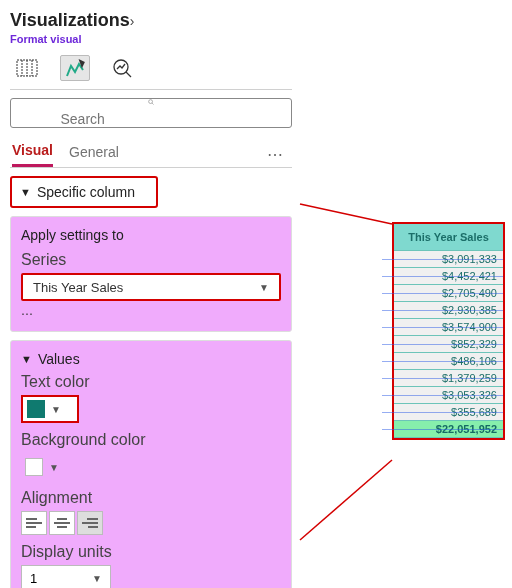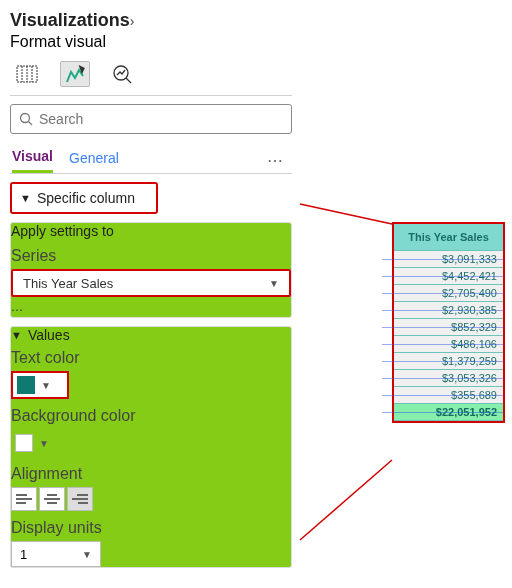--- a/index.html
+++ b/index.html
@@ -1,34 +1,34 @@
 <!DOCTYPE html>
 <html><head>
 <meta charset="utf-8">
 <style>
   * { box-sizing: border-box; margin: 0; padding: 0; font-family: "Segoe UI", Arial, sans-serif; }
   body { width: 512px; height: 588px; background: #fff; position: relative; overflow: hidden; }
   .panel { position: absolute; left: 6px; top: 6px; width: 290px; }
   .hdr { display: flex; align-items: center; justify-content: flex-start; padding: 4px 8px 2px 4px; }
   .hdr h1 { font-size: 18px; font-weight: 600; color: #222; }
   .collapse { font-size: 14px; color: #444; cursor: pointer; }
-  .sub { font-size: 16px; color: #000000; padding: 0 0 6px 4px; }
+  .sub { font-size: 11px; color: #6d28d9; padding: 0 0 6px 4px; font-weight: bold; }
   .toolbar { display: flex; gap: 18px; padding: 4px 6px 8px 6px; align-items: center; }
   .tool { width: 30px; height: 26px; display: flex; align-items: center; justify-content: center; border-radius: 2px; }
   .tool.active { background: #e6e6e6; border: 1px solid #bbb; }
   .divider { border: none; border-top: 1px solid #d0d0d0; margin: 0 4px; }
-  .search { margin: 8px 4px; border: 1px solid #888; border-radius: 3px; height: 30px; display: flex; align-items: center; padding: 0 8px; gap: 6px; }
+  .search { margin: 8px 4px; border: 1px solid #888; border-radius: 3px; height: 30px; display: flex; align-items: center; padding: 0 8px; gap: 6px; flex-direction: column; }
   .search input { border: none; outline: none; flex: 1; font-size: 14px; color: #666; }
   .tabs { display: flex; align-items: center; gap: 16px; padding: 6px 6px 0 6px; position: relative; }
-  .tab { font-size: 14px; color: #3b82f6; padding-bottom: 6px; cursor: pointer; }
-  .tab.active { color: #701a75; font-weight: 600; border-bottom: 3px solid #84cc16; }
+  .tab { font-size: 14px; color: #737373; padding-bottom: 6px; cursor: pointer; }
+  .tab.active { color: #b91c1c; font-weight: 600; border-bottom: 3px solid #be185d; }
   .tabs-more { margin-left: auto; margin-right: 6px; color: #666; letter-spacing: 1px; cursor: pointer; }
   .hl-red { border: 2px solid #d40000; }
   .section-hdr { display: flex; align-items: center; gap: 6px; padding: 6px 8px; margin: 4px 0 6px 0; border-radius: 3px; font-size: 14px; color: #222; cursor: pointer; }
-  .card { background: #84cc16; border: 1px solid #ddd; border-radius: 3px; margin: 0 4px 8px 4px; }
+  .card { background: #f0abfc; border: 1px solid #ddd; border-radius: 3px; margin: 0 4px 8px 4px; padding: 10px; }
   .label-sm { font-size: 16px; color: #444; margin-bottom: 4px; }
   .apply-title { font-size: 14px; color: #222; margin-bottom: 8px; }
   .dropdown { background: #fff; border: 2px solid #d40000; border-radius: 2px; height: 28px; display: flex; align-items: center; justify-content: space-between; padding: 0 10px; font-size: 13px; color: #333; cursor: pointer; }
   .chev { font-size: 10px; color: #555; }
   .ellipsis { margin-top: 6px; color: #333; letter-spacing: 1px; cursor: pointer; font-size: 12px; }
   .values-title { display: flex; align-items: center; gap: 6px; font-size: 14px; color: #222; margin-bottom: 6px; cursor: pointer; }
   .swatch-row { display:flex; align-items:stretch; margin-bottom:8px; }
   .swatch-box { border: 2px solid #d40000; padding: 4px; display: flex; align-items: center; gap: 6px; background: #fff; width: 58px; height: 28px; }
   .swatch-plain { display: flex; align-items: center; gap: 6px; width: 58px; height: 28px; padding: 4px; }
   .swatch-txt { width: 18px; height: 18px; background: #0f7a6f; }
@@ -165,20 +165,21 @@
   </div>
 </div>
 
 <div class="tbl-wrap">
   <div class="tbl-hdr">This Year Sales</div>
   <div class="tbl-body" id="tbl-body">
       <div class="tbl-row">$3,091,333</div>
       <div class="tbl-row">$4,452,421</div>
       <div class="tbl-row">$2,705,490</div>
       <div class="tbl-row">$2,930,385</div>
+      <div class="tbl-row">$3,574,900</div>
       <div class="tbl-row">$852,329</div>
       <div class="tbl-row">$486,106</div>
       <div class="tbl-row">$1,379,259</div>
       <div class="tbl-row">$3,053,326</div>
       <div class="tbl-row">$355,689</div>
       <div class="tbl-row tbl-total">$22,051,952</div>
     </div>
 </div>
 
 <svg class="clines">

